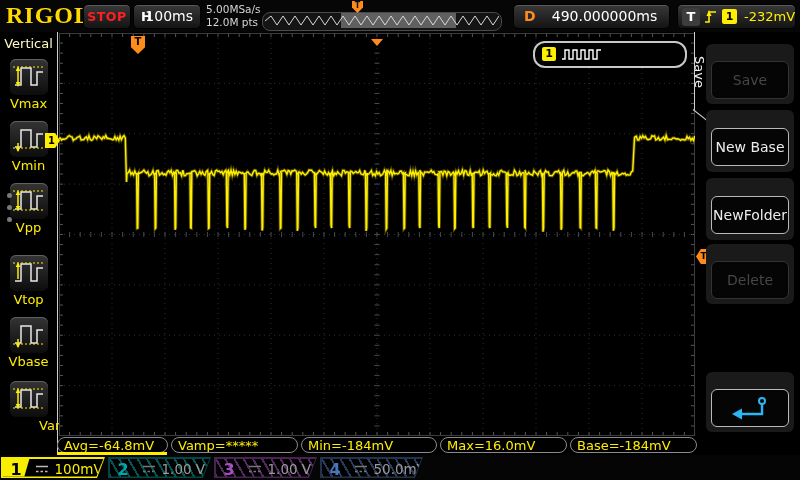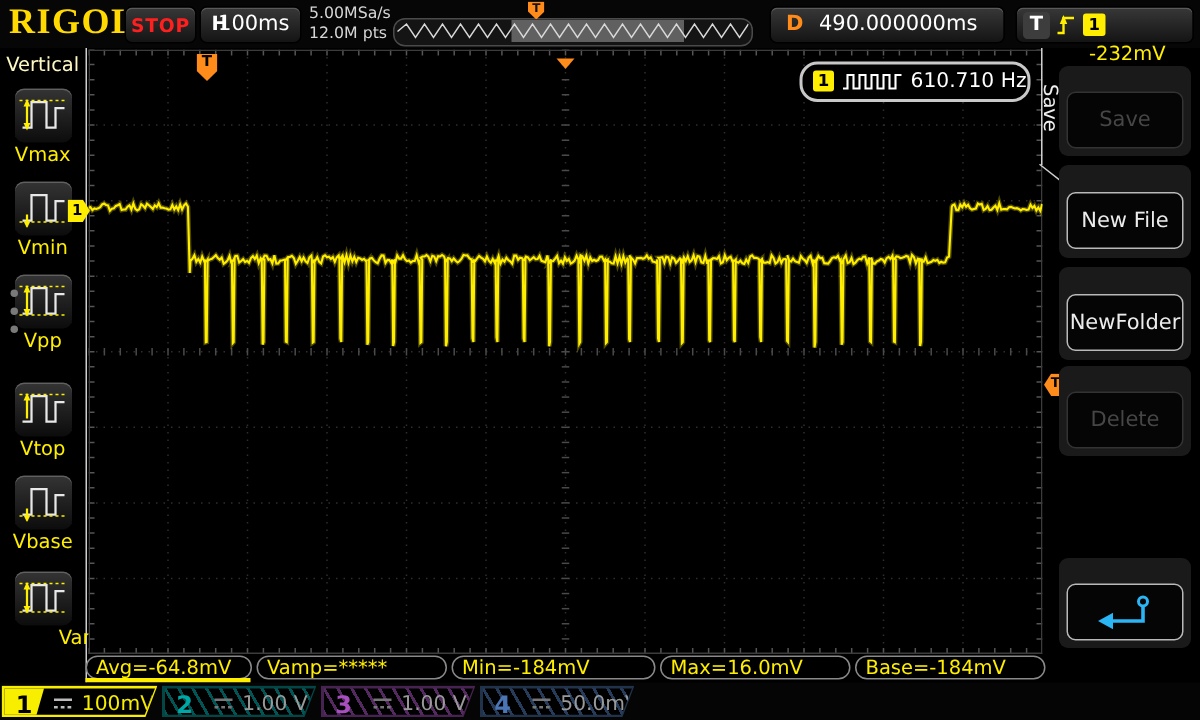--- a/index.html
+++ b/index.html
@@ -18,28 +18,28 @@
   .hbox .hl{position:absolute;left:7px;font-weight:bold;font-size:13px;color:#fff;}
   .hbox .tb{position:absolute;right:7px;font-size:14px;color:#fff;}
   .srate{position:absolute;left:206px;top:3px;font-size:10.5px;line-height:13px;color:#d5d5d5;white-space:nowrap;}
   .membar{left:262px;top:12px;width:238px;height:17px;border-radius:8px;background:#141414;
           border:1px solid #4a4a4a;box-shadow:none;overflow:hidden;}
   .memflag{position:absolute;left:352px;top:1px;width:11px;height:12px;background:#ff8c1a;
            clip-path:polygon(0 0,100% 0,100% 55%,50% 100%,0 55%);color:#141414;font-size:8px;
            font-weight:bold;text-align:center;line-height:9px;}
   .dbox{left:513px;top:4px;width:155px;height:23px;line-height:23px;}
   .dbox .dl{position:absolute;left:10px;color:#ff8c1a;font-weight:bold;font-size:14px;}
-  .dbox .dv{position:absolute;left:32px;right:6px;font-size:14px;color:#fff;}
+  .dbox .dv{position:absolute;left:32px;right:6px;text-align:center;font-size:14px;color:#fff;}
   .tbox{left:677px;top:4px;width:117px;height:23px;}
   .tbox .ts{position:absolute;left:4px;top:2.5px;width:18px;height:18px;background:#3d3d3d;border-radius:3px;
             color:#fff;font-weight:bold;font-size:13px;text-align:center;line-height:18px;}
   .tbox svg{position:absolute;left:26px;top:3px;}
   .tbox .tsrc{position:absolute;left:44px;top:4px;width:15px;height:15px;background:#ffee00;border-radius:2px;
               color:#000;font-weight:bold;font-size:11px;text-align:center;line-height:15px;}
-  .tbox .tlv{position:absolute;left:48px;top:0;line-height:23px;font-size:13px;color:#ffee00;margin-top:20px;}
+  .tbox .tlv{position:absolute;left:66px;top:0;line-height:23px;font-size:13px;color:#ffee00;}
 
   
   .lsep{position:absolute;left:57px;top:32px;width:1px;height:423px;background:#cfcfcf;}
   .vtitle{position:absolute;left:0;top:36px;width:57px;text-align:center;font-size:13px;color:#fef9c3;}
   .micon{position:absolute;left:10px;width:38px;height:36px;border-radius:6px;
          background:linear-gradient(#343434,#0c0c0c);box-shadow:inset 0 1px 0 #606060,0 0 0 1px #000;}
   .mlabel{position:absolute;left:0;width:57px;text-align:center;font-size:13px;color:#ffee00;}
   .pagedot{position:absolute;left:7px;width:5px;height:5px;border-radius:50%;background:#7a7a7a;}
 
   
@@ -528,35 +528,34 @@
   <div class="tflag">T</div>
   <div class="tpos"></div>
   <div class="ch1mk">1</div>
   <div class="tlvmk">T</div>
 
   <div class="freq">
     <span class="fch">1</span>
     <svg width="42" height="12" viewBox="0 0 42 12">
       <path d="M1,11 H4 V2 H8 V11 H12 V2 H16 V11 H20 V2 H24 V11 H28 V2 H32 V11 H36 V2 H40" fill="none" stroke="#fff" stroke-width="1.4"></path>
     </svg>
-    <span class="fv">610.710 Hz</span>
   </div>
 
   <div class="rsep"></div>
   <div class="rdiag"></div>
   <div class="savetab">Save</div>
 
   <div class="slot" style="top:44px;height:60px"></div>
   <div class="slot" style="top:110px;height:62px"></div>
   <div class="slot" style="top:178px;height:62px"></div>
   <div class="slot" style="top:244px;height:60px"></div>
   <div class="slot" style="top:372px;height:60px"></div>
 
   <button class="rbtn disabled" style="top:61px">Save</button>
-  <button class="rbtn" style="top:128px">New File</button>
+  <button class="rbtn" style="top:128px">New Base</button>
   <button class="rbtn disabled" style="top:261px">Delete</button>
   <button class="rbtn" style="top:196px">NewFolder</button>
   <button class="rbtn" style="top:389px">
     <svg width="42" height="26" viewBox="0 0 42 26">
       <circle cx="33" cy="6" r="3" fill="none" stroke="#2ab5f5" stroke-width="2"></circle>
       <path d="M33,9 V19 H12" fill="none" stroke="#2ab5f5" stroke-width="2.4"></path>
       <polygon points="13,13.5 3,19 13,24.5" fill="#2ab5f5"></polygon>
     </svg>
   </button>
 

